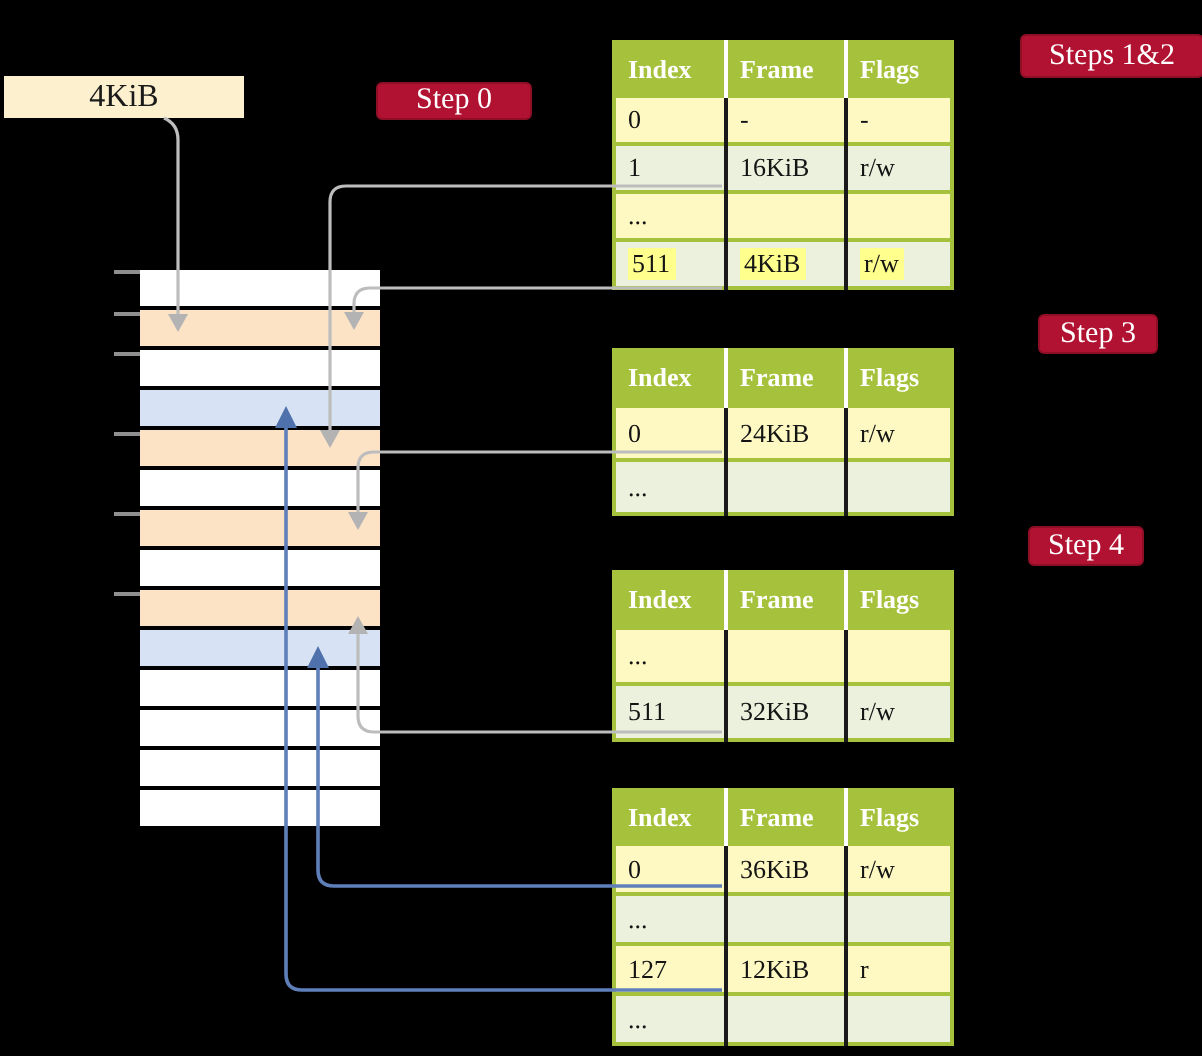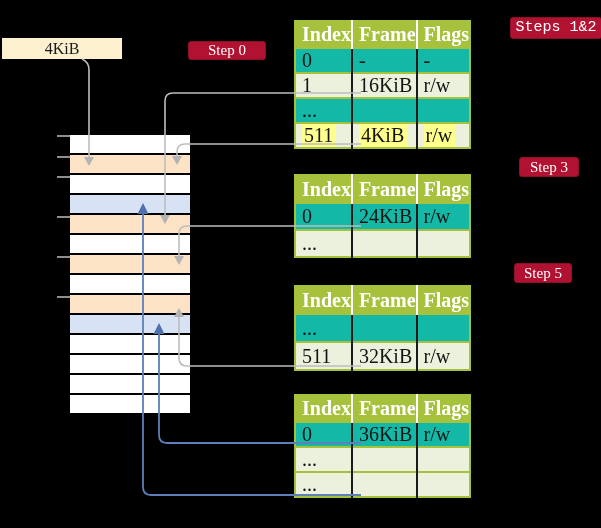--- a/index.html
+++ b/index.html
@@ -24,40 +24,40 @@
   .badge {
     background: #b11231;
     border: 1px solid #8e0e26;
     border-radius: 3px;
     color: #fff;
     font-size: 15px;
     text-align: center;
     box-sizing: border-box;
   }
   #badge-step0   { left: 188px; top: 41px;  width: 78px; height: 19px; line-height: 17px; }
-  #badge-steps12 { left: 510px; top: 17px;  width: 92px; height: 22px; line-height: 20px; font-family: Liberation Mono, monospace; }
+  #badge-steps12 { left: 510px; top: 17px;  width: 92px; height: 22px; line-height: 20px; }
   #badge-step3   { left: 519px; top: 157px; width: 60px; height: 20px; line-height: 18px; }
   #badge-step4   { left: 514px; top: 263px; width: 58px; height: 20px; line-height: 18px; }
 
   
   #memory-stack { left: 70px; top: 135px; width: 120px; height: 280px; }
   .mem-row { position: absolute; left: 0; width: 120px; height: 18px; }
   .mem-white { background: #ffffff; }
   .mem-peach { background: #fde3c6; }
   .mem-blue  { background: #d7e3f4; }
   .tick { position: absolute; left: 57px; width: 13px; height: 2px; background: #8f8f8f; }
 
   
   table.pt {
-    position: absolute; left: 294px;
+    position: absolute; left: 306px;
     border-collapse: collapse;
     table-layout: fixed;
-    background: #14b8a6;
+    background: #fef9c3;
     border: 2px solid #a6c23c;
-    font-size: 20px;
+    font-size: 13px;
     color: #141414;
   }
   table.pt th {
     background: #a6c23c;
     color: #fff;
     font-weight: bold;
     text-align: left;
     padding: 0 0 0 6px;
   }
   table.pt th + th { border-left: 2px solid #fff; font-family: Liberation Serif, serif; }
@@ -78,21 +78,21 @@
   #connectors { left: 0; top: 0; pointer-events: none; }
 </style>
 </head>
 <body>
 
 <div class="abs" id="frame-size-box">4KiB</div>
 
 <div class="abs badge" id="badge-step0">Step 0</div>
 <div class="abs badge" id="badge-steps12">Steps 1&amp;2</div>
 <div class="abs badge" id="badge-step3">Step 3</div>
-<div class="abs badge" id="badge-step4">Step 5</div>
+<div class="abs badge" id="badge-step4">Step 4</div>
 
 <div class="abs" id="memory-stack">
     <div class="mem-row mem-white" style="top: 0px;"></div>
     <div class="mem-row mem-peach" style="top: 20px;"></div>
     <div class="mem-row mem-white" style="top: 40px;"></div>
     <div class="mem-row mem-blue" style="top: 60px;"></div>
     <div class="mem-row mem-peach" style="top: 80px;"></div>
     <div class="mem-row mem-white" style="top: 100px;"></div>
     <div class="mem-row mem-peach" style="top: 120px;"></div>
     <div class="mem-row mem-white" style="top: 140px;"></div>
@@ -211,20 +211,25 @@
   <tr>
     <td>0</td>
     <td>36KiB</td>
     <td>r/w</td>
   </tr>
   <tr class="alt">
     <td>...</td>
     <td></td>
     <td></td>
   </tr>
+  <tr>
+    <td>127</td>
+    <td>12KiB</td>
+    <td>r</td>
+  </tr>
   <tr class="alt">
     <td>...</td>
     <td></td>
     <td></td>
   </tr>
 </tbody>
   </table>
 
 <svg class="abs" id="connectors" width="601" height="528" viewBox="0 0 601 528">
 

